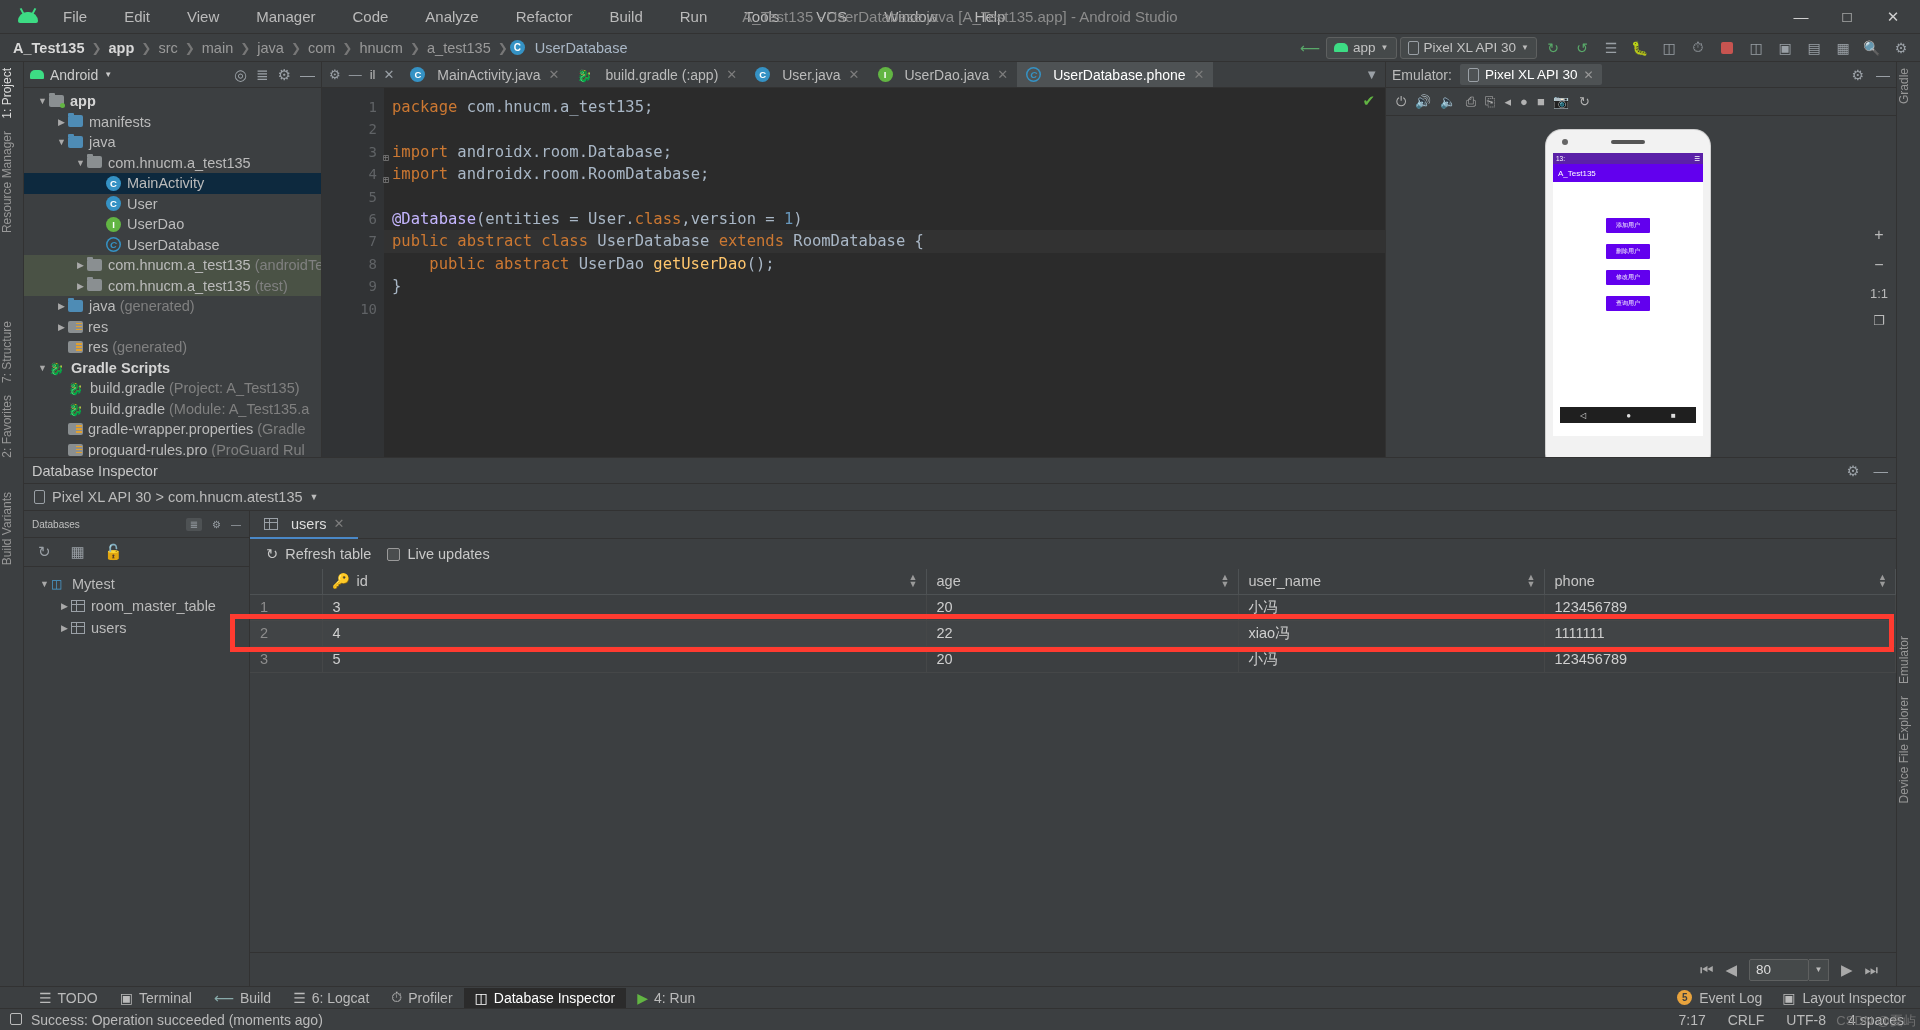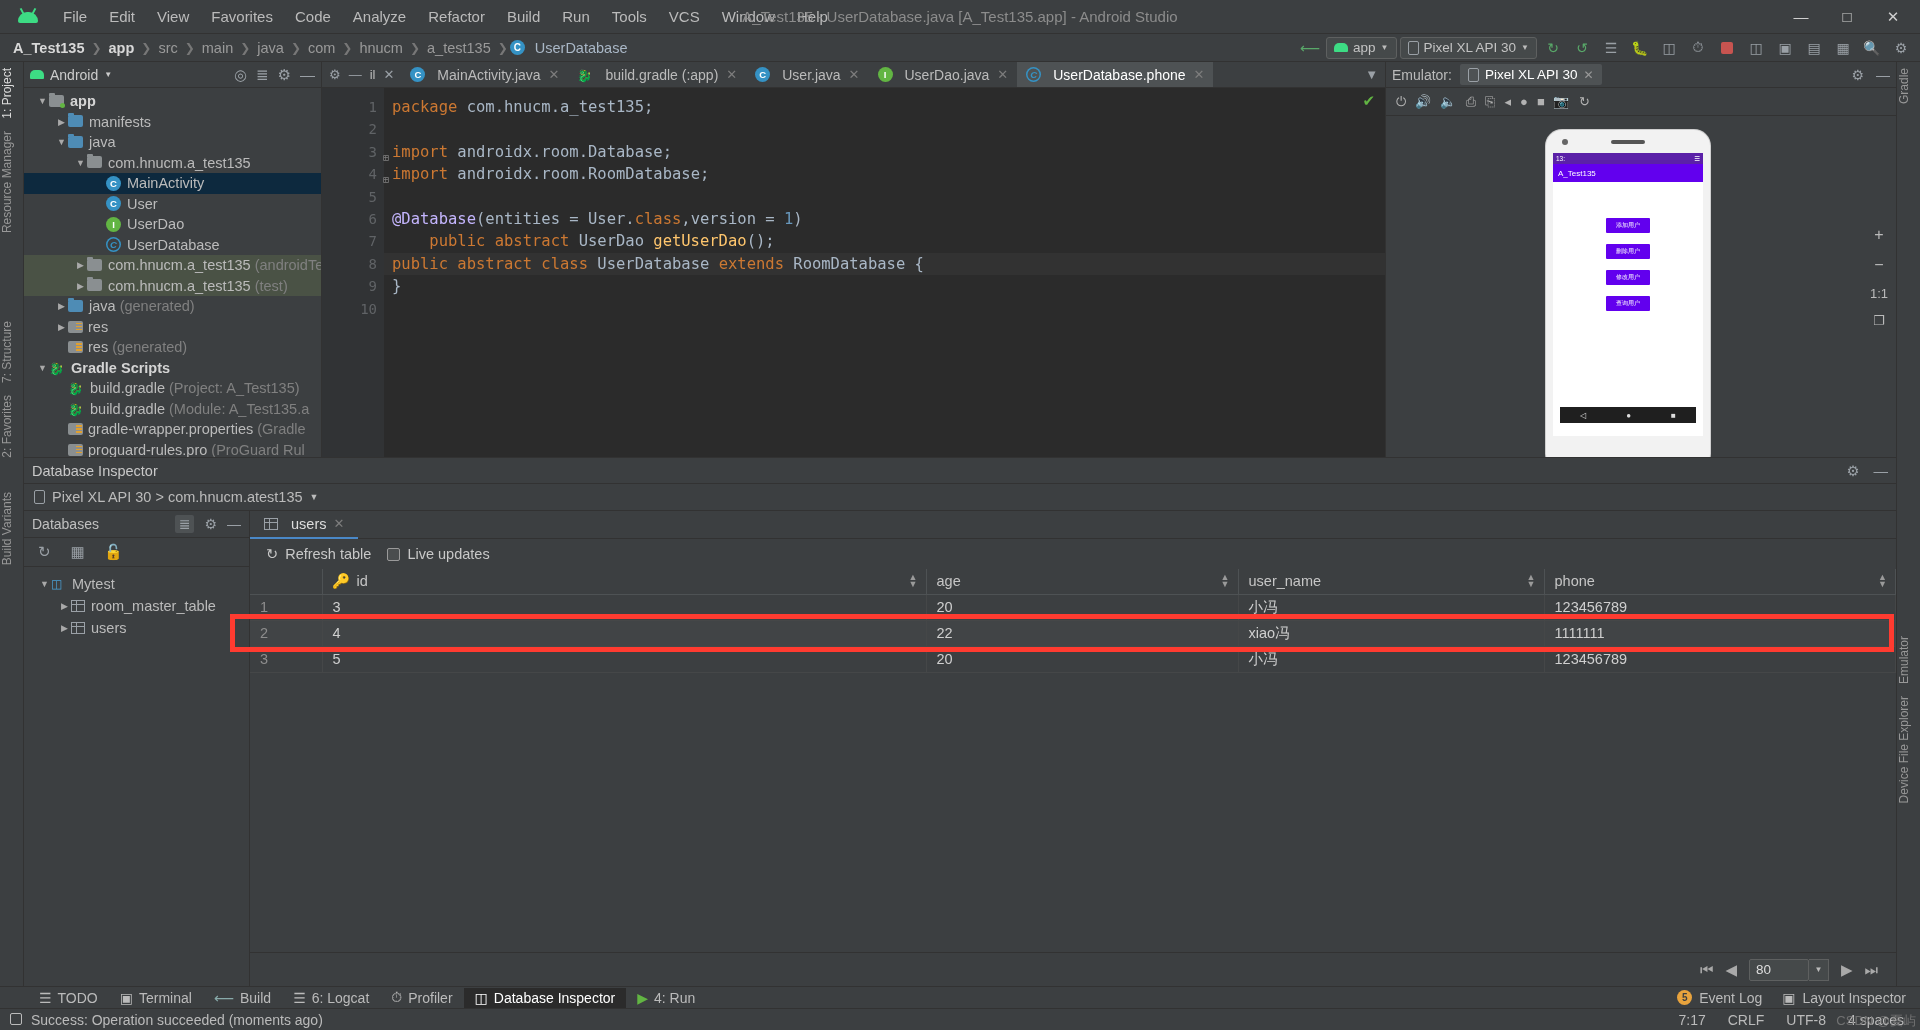--- a/index.html
+++ b/index.html
@@ -13,21 +13,21 @@
 
   
   .titlebar{ height:34px; background:#3c3f41; display:flex; align-items:center;
              border-bottom:1px solid #323232; position:relative; }
   .andro-logo{ width:26px; height:18px; margin:0 10px 0 16px; position:relative; }
   .andro-logo .body{ position:absolute; left:2px; top:4px; width:20px; height:11px;
         background:#3ddc84; border-radius:9px 9px 2px 2px; }
   .andro-logo .ear{ position:absolute; width:2px; height:6px; background:#3ddc84;
         transform:rotate(-28deg); top:0; left:5px; }
   .andro-logo .ear.r{ transform:rotate(28deg); left:17px; }
-  .menu{ display:flex; align-items:center; gap:0; }
+  .menu{ display:flex; align-items:center; gap:15px; }
   .menu .mi{ padding:4px 11px; color:#bbbbbb; font-size:15px; cursor:default; }
   .win-title{ position:absolute; left:0; right:0; text-align:center; color:#8c8c8c;
               font-size:15px; pointer-events:none; }
   .win-btns{ margin-left:auto; display:flex; align-items:center; gap:0; padding-right:4px; z-index:3;}
   .win-btns .wb{ width:46px; height:30px; display:flex; align-items:center; justify-content:center;
                  color:#cfcfcf; font-size:15px;}
 
   
   .navbar{ height:28px; background:#3c3f41; display:flex; align-items:center;
            padding-left:8px; border-bottom:1px solid #323232; position:relative; }
@@ -142,21 +142,21 @@
   
   .dbi{ position:absolute; left:24px; right:24px; top:457px; bottom:44px; background:#3c3f41;
         display:flex; flex-direction:column; border-top:1px solid #323232;}
   .dbi-head{ height:26px; display:flex; align-items:center; padding:0 8px; font-size:14.5px;
              color:#c9c9c9; border-bottom:1px solid #323232;}
   .dbi-head .icons{ margin-left:auto; display:flex; gap:14px; color:#9aa0a6;}
   .dev-row{ height:27px; display:flex; align-items:center; gap:7px; padding:0 10px;
             font-size:14.5px; color:#bbb; border-bottom:1px solid #323232;}
   .dbi-split{ flex:1; display:flex; min-height:0; }
   .db-left{ width:226px; border-right:1px solid #323232; display:flex; flex-direction:column;}
-  .db-left-head{ height:26px; display:flex; align-items:center; padding:0 8px; font-size:14px; color:#c0c0c0;}
+  .db-left-head{ height:26px; display:flex; align-items:center; padding:0 8px; font-size:10px; color:#c0c0c0;}
   .db-left-head .icons{ margin-left:auto; display:flex; gap:10px; align-items:center; color:#9aa0a6;}
   .db-tools{ height:30px; display:flex; align-items:center; gap:20px; padding:0 14px; color:#9aa0a6;
              border-top:1px solid #323232; border-bottom:1px solid #323232; font-size:15px;}
   .db-tree{ flex:1; padding-top:6px; font-size:14.5px; }
   .dbico{ width:15px;height:14px;margin-right:6px;flex:none;color:#4a9fd4;font-size:12px;}
   .tblico{ width:14px;height:12px;border:1.4px solid #9aa0a6;margin-right:6px;flex:none;position:relative;}
   .tblico::before{content:"";position:absolute;left:0;right:0;top:3px;height:1px;background:#9aa0a6;}
   .tblico::after{content:"";position:absolute;top:0;bottom:0;left:4px;width:1px;background:#9aa0a6;}
 
   .db-right{ flex:1; display:flex; flex-direction:column; min-width:0; }
@@ -212,21 +212,21 @@
   <div class="titlebar">
     <div class="andro-logo">
       <div class="ear"></div>
         <div class="ear r"></div>
         <div class="body"></div>
     </div>
     <div class="menu">
       <div class="mi">File</div>
       <div class="mi">Edit</div>
       <div class="mi">View</div>
-      <div class="mi">Favorites</div>
+      <div class="mi">Manager</div>
       <div class="mi">Code</div>
       <div class="mi">Analyze</div>
       <div class="mi">Refactor</div>
       <div class="mi">Build</div>
       <div class="mi">Run</div>
       <div class="mi">Tools</div>
       <div class="mi">VCS</div>
       <div class="mi">Window</div>
       <div class="mi">Help</div>
     </div>
@@ -505,22 +505,22 @@
             <div class="gl">9</div>
             <div class="gl">10</div>
           </div>
         <div class="codearea" id="codearea">
             <div class="cl"><span class="kw">package&nbsp;</span><span class="txt">com.hnucm.a_test135;</span></div>
             <div class="cl"></div>
             <div class="cl" style="position: relative;"><span class="fold">⊞</span><span class="kw">import&nbsp;</span><span class="txt">androidx.room.</span><span class="txt">Database</span><span class="txt">;</span></div>
             <div class="cl" style="position: relative;"><span class="fold">⊞</span><span class="kw">import&nbsp;</span><span class="txt">androidx.room.</span><span class="txt">RoomDatabase</span><span class="txt">;</span></div>
             <div class="cl"></div>
             <div class="cl"><span class="ann">@Database</span><span class="txt">(entities&nbsp;=&nbsp;</span><span class="txt">User</span><span class="txt">.</span><span class="kw">class</span><span class="txt">,version&nbsp;=&nbsp;</span><span class="num">1</span><span class="txt">)</span></div>
+            <div class="cl hl"><span class="kw">public&nbsp;abstract&nbsp;class&nbsp;</span><span class="txt">UserDatabase&nbsp;</span><span class="kw">extends&nbsp;</span><span class="txt">RoomDatabase&nbsp;{</span></div>
             <div class="cl"><span class="kw">&nbsp;&nbsp;&nbsp;&nbsp;public&nbsp;abstract&nbsp;</span><span class="txt">UserDao&nbsp;</span><span class="fn">getUserDao</span><span class="txt">();</span></div>
-            <div class="cl hl"><span class="kw">public&nbsp;abstract&nbsp;class&nbsp;</span><span class="txt">UserDatabase&nbsp;</span><span class="kw">extends&nbsp;</span><span class="txt">RoomDatabase&nbsp;{</span></div>
             <div class="cl"><span class="txt">}</span></div>
             <div class="cl"></div>
           </div>
         <div class="okcheck">✔</div>
       </div>
     </div>
 
     <div class="emu-pane">
       <div class="emu-head">
         <span>Emulator:</span>

